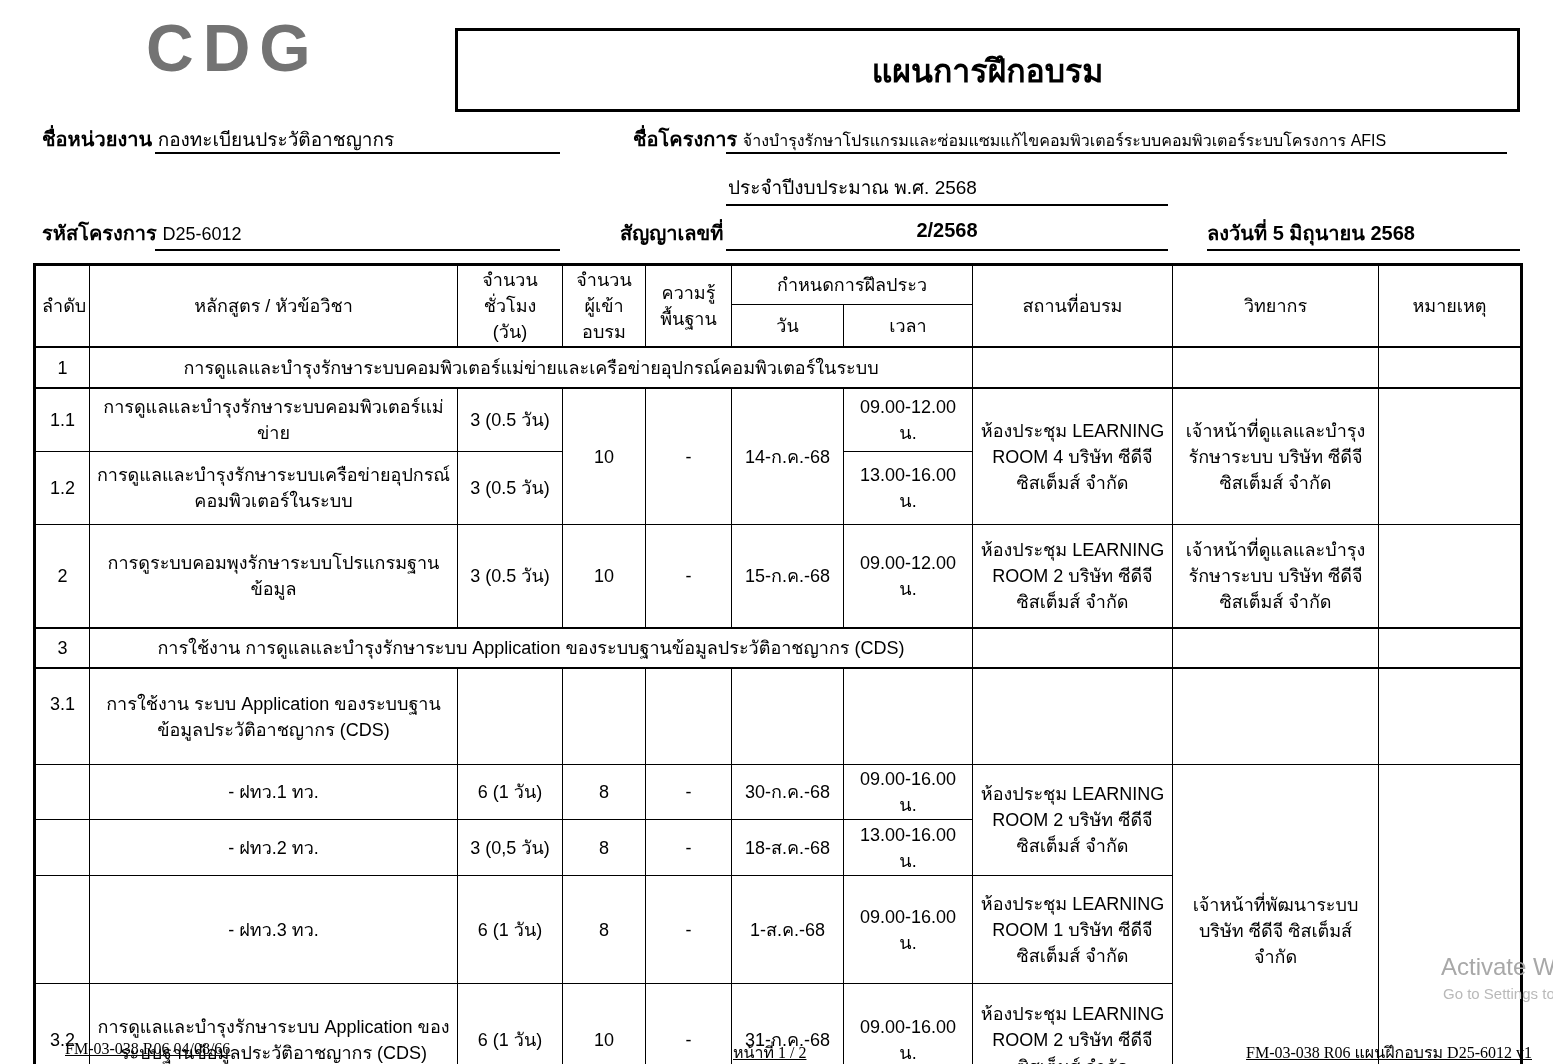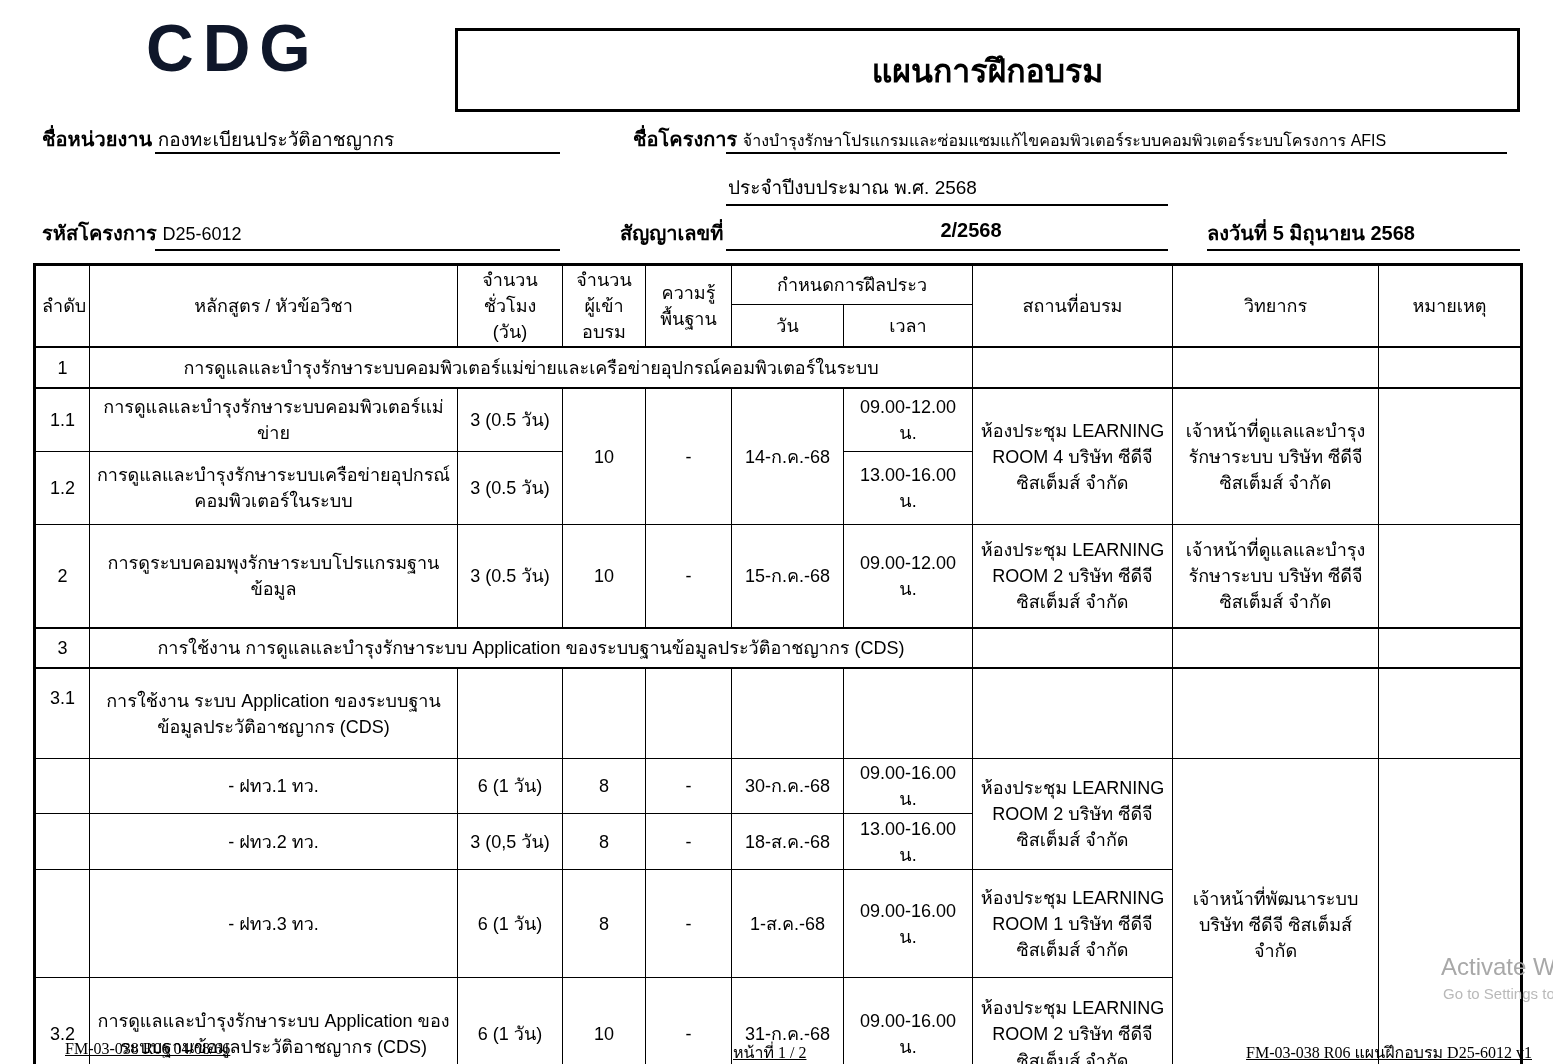--- a/index.html
+++ b/index.html
@@ -1,19 +1,19 @@
 <!DOCTYPE html>
 <html><head>
 <meta charset="utf-8">
 <style>
   html,body{margin:0;padding:0;background:#e9e9e9;}
   .page{position:relative;width:1553px;height:1064px;background:#ffffff;overflow:hidden;
         font-family:"Liberation Sans",sans-serif;color:#000;}
   .abs{position:absolute;}
-  .logo{left:146px;top:10px;font-size:66px;font-weight:bold;color:#0f172a;letter-spacing:9px;}
+  .logo{left:146px;top:10px;font-size:66px;font-weight:bold;color:#737373;letter-spacing:9px;}
   .titlebox{left:455px;top:28px;width:1059px;height:78px;border:3px solid #000;
             display:flex;align-items:center;justify-content:center;}
   .titlebox .t{font-size:32px;font-weight:bold;}
   .fld{font-size:20px;white-space:nowrap;}
   .lbl{font-weight:bold;}
   .val{font-weight:normal;}
   .uline{height:0;border-bottom:2px solid #000;}
   
   table.plan{position:absolute;left:33px;top:263px;width:1487px;border-collapse:collapse;
              table-layout:fixed;border:3px solid #000;}
@@ -58,21 +58,21 @@
   <div class="abs fld val" style="left:728px;top:172px;font-size:19px;">ประจำปีงบประมาณ พ.ศ. 2568</div>
   <div class="abs uline" style="left:726px;top:204px;width:442px;"></div>
 
   <div class="abs fld" style="left:42px;top:217px;text-align:center;">
     <span class="lbl">รหัสโครงการ</span>
     <span class="val" style="font-size:18px;">D25-6012</span>
   </div>
   <div class="abs uline" style="left:155px;top:249px;width:405px;"></div>
 
   <div class="abs fld lbl" style="left:620px;top:217px;">สัญญาเลขที่</div>
-  <div class="abs fld" style="left:750px;top:219px;width:442px;text-align:center;font-weight:bold;">2/2568</div>
+  <div class="abs fld" style="left:726px;top:219px;width:442px;text-align:center;font-weight:bold;">2/2568</div>
   <div class="abs uline" style="left:726px;top:249px;width:442px;"></div>
 
   <div class="abs fld" style="left:1207px;top:217px;">
     <span class="lbl">ลงวันที่</span>
     <span class="lbl">5 มิถุนายน 2568</span>
   </div>
   <div class="abs uline" style="left:1207px;top:249px;width:313px;"></div>
 
   <table class="plan">
     <colgroup>
@@ -155,21 +155,21 @@
 
     <tr>
       <td class="h36 bold bb2">3</td>
       <td colspan="6" class="left bold bb2">การใช้งาน การดูแลและบำรุงรักษาระบบ Application ของระบบฐานข้อมูลประวัติอาชญากร (CDS)</td>
       <td class="bb2"></td>
       <td class="bb2"></td>
       <td class="bb2"></td>
     </tr>
 
     <tr>
-      <td class="h72 right" style="vertical-align:top;padding-top:16px;">3.1</td>
+      <td class="h72 right" style="vertical-align:top;padding-top:22px;">3.1</td>
       <td class="left">การใช้งาน ระบบ Application ของระบบฐานข้อมูลประวัติอาชญากร (CDS)</td>
       <td></td>
       <td></td>
       <td></td>
       <td></td>
       <td></td>
       <td></td>
       <td></td>
       <td></td>
     </tr>

